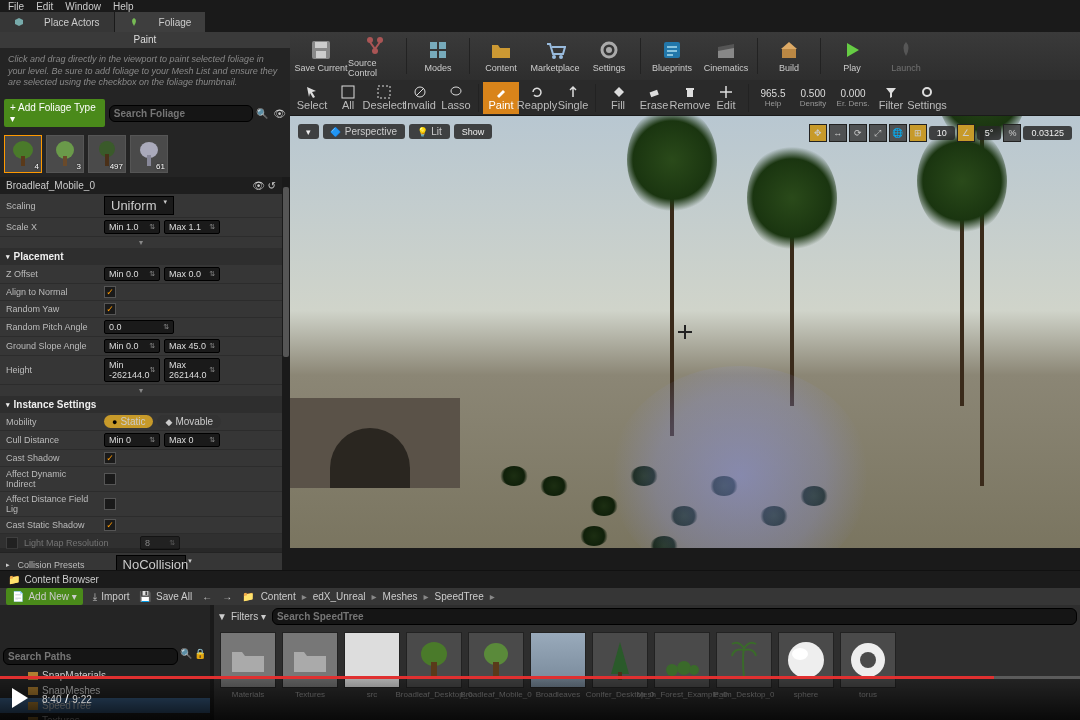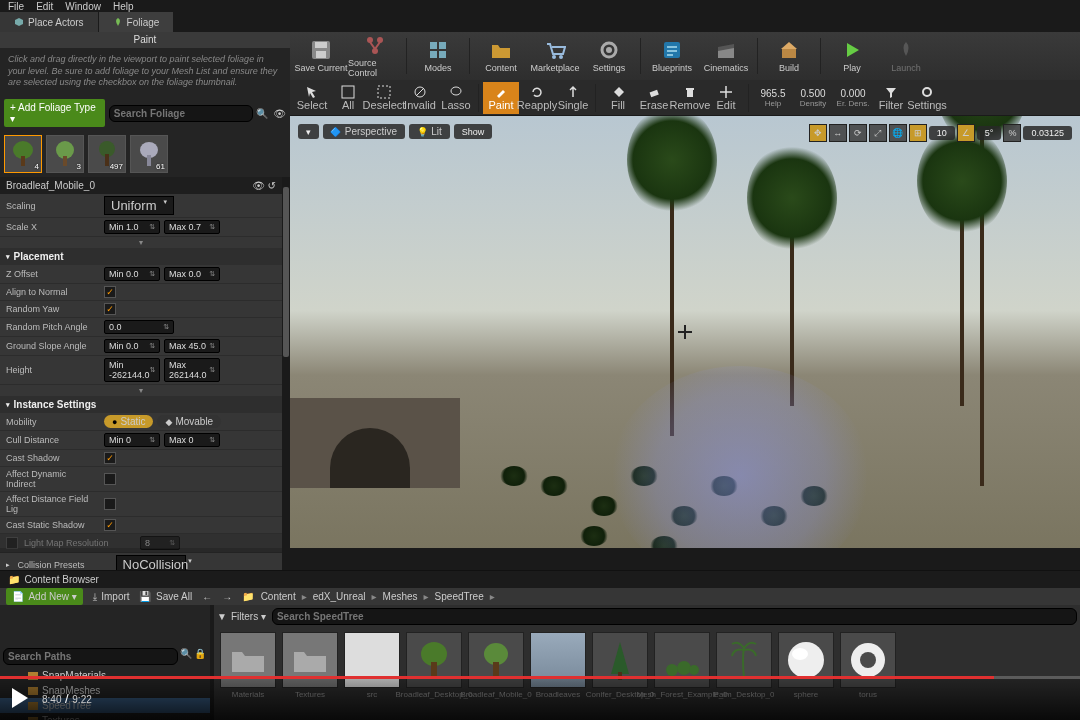--- a/index.html
+++ b/index.html
@@ -1,19 +1,19 @@
 <!DOCTYPE html>
 <html><head>
 <meta charset="utf-8">
 <style>
 * { margin:0; padding:0; box-sizing:border-box; font-family:"Segoe UI",Arial,sans-serif; font-size:10px; color:#ccc; user-select:none; }
 body { background:#1a1a1a; width:1080px; height:720px; overflow:hidden; position:relative; }
 .menubar { height:12px; background:#1a1a1a; display:flex; gap:12px; padding:0 8px; font-size:9px; color:#888; align-items:center; }
 .tabs { height:20px; background:#1a1a1a; display:flex; }
-.tab { padding:3px 14px; background:#363636; margin-right:1px; color:#bbb; display:flex; align-items:center; gap:4px; }
+.tab { padding:3px 14px; background:#363636; margin-right:1px; color:#bbb; display:flex; align-items:center; gap:20px; }
 .tab svg { width:10px; height:10px; }
 .paint-header { height:16px; background:#3a3a3a; text-align:center; line-height:16px; font-size:10px; color:#ddd; }
 .row { display:flex; }
 .left-panel { width:290px; background:#2a2a2a; display:flex; flex-direction:column; }
 .helptext { font-style:italic; color:#888; font-size:9px; padding:6px 8px; line-height:1.3; background:#242424; }
 .addrow { display:flex; align-items:center; gap:4px; padding:4px; background:#242424; }
 .btn-green { background:#4a8a1a; color:#fff; padding:3px 6px; border-radius:2px; display:flex; align-items:center; gap:3px; }
 .search { flex:1; background:#151515; border:1px solid #000; padding:2px 4px; color:#888; border-radius:6px;font-weight:bold; }
 .thumbs { display:flex; gap:4px; padding:4px; background:#242424; }
 .thumb { width:38px; height:38px; background:#4a4a4a; border:1px solid #555; position:relative; display:flex; align-items:center; justify-content:center; }
@@ -172,21 +172,21 @@
             <span>👁 ↺</span>
         </div>
         <div class="prop">
             <span class="label">Scaling</span>
             <div class="dropdown">Uniform</div>
           </div>
         <div class="prop">
             <span class="label">Scale X</span>
             <div class="minmax">
               <div class="numbox">Min 1.0</div>
-              <div class="numbox">Max 0.7</div>
+              <div class="numbox">Max 1.1</div>
             </div>
           </div>
         <div class="expand-arrow">▾</div>
 
         <div class="section-head">Placement</div>
         <div class="prop">
             <span class="label">Z Offset</span>
             <div class="minmax">
               <div class="numbox">Min 0.0</div>
               <div class="numbox">Max 0.0</div>

